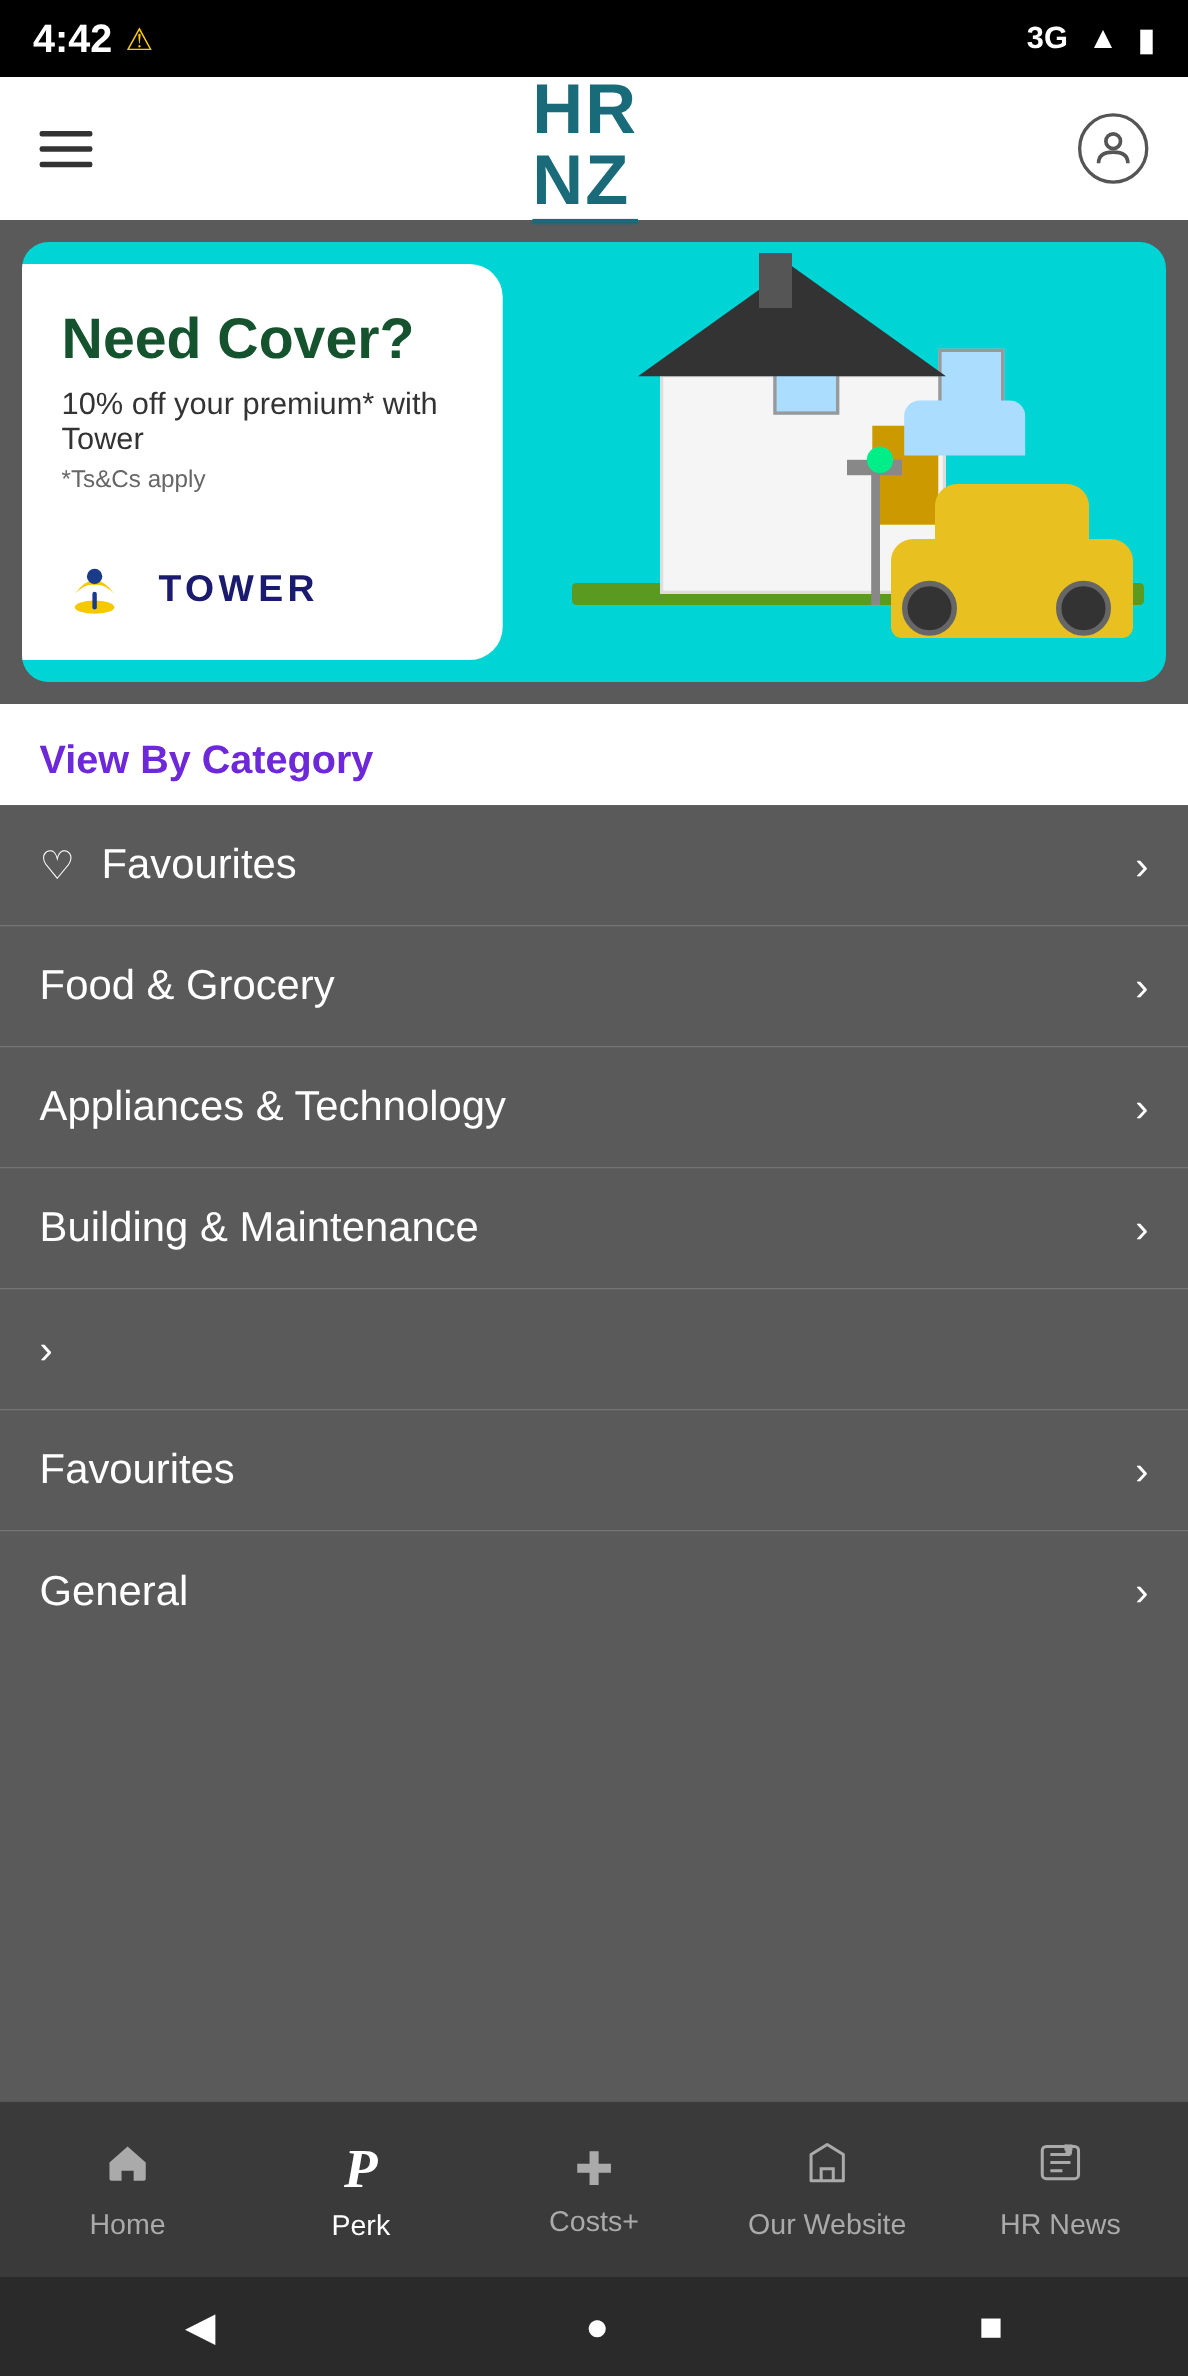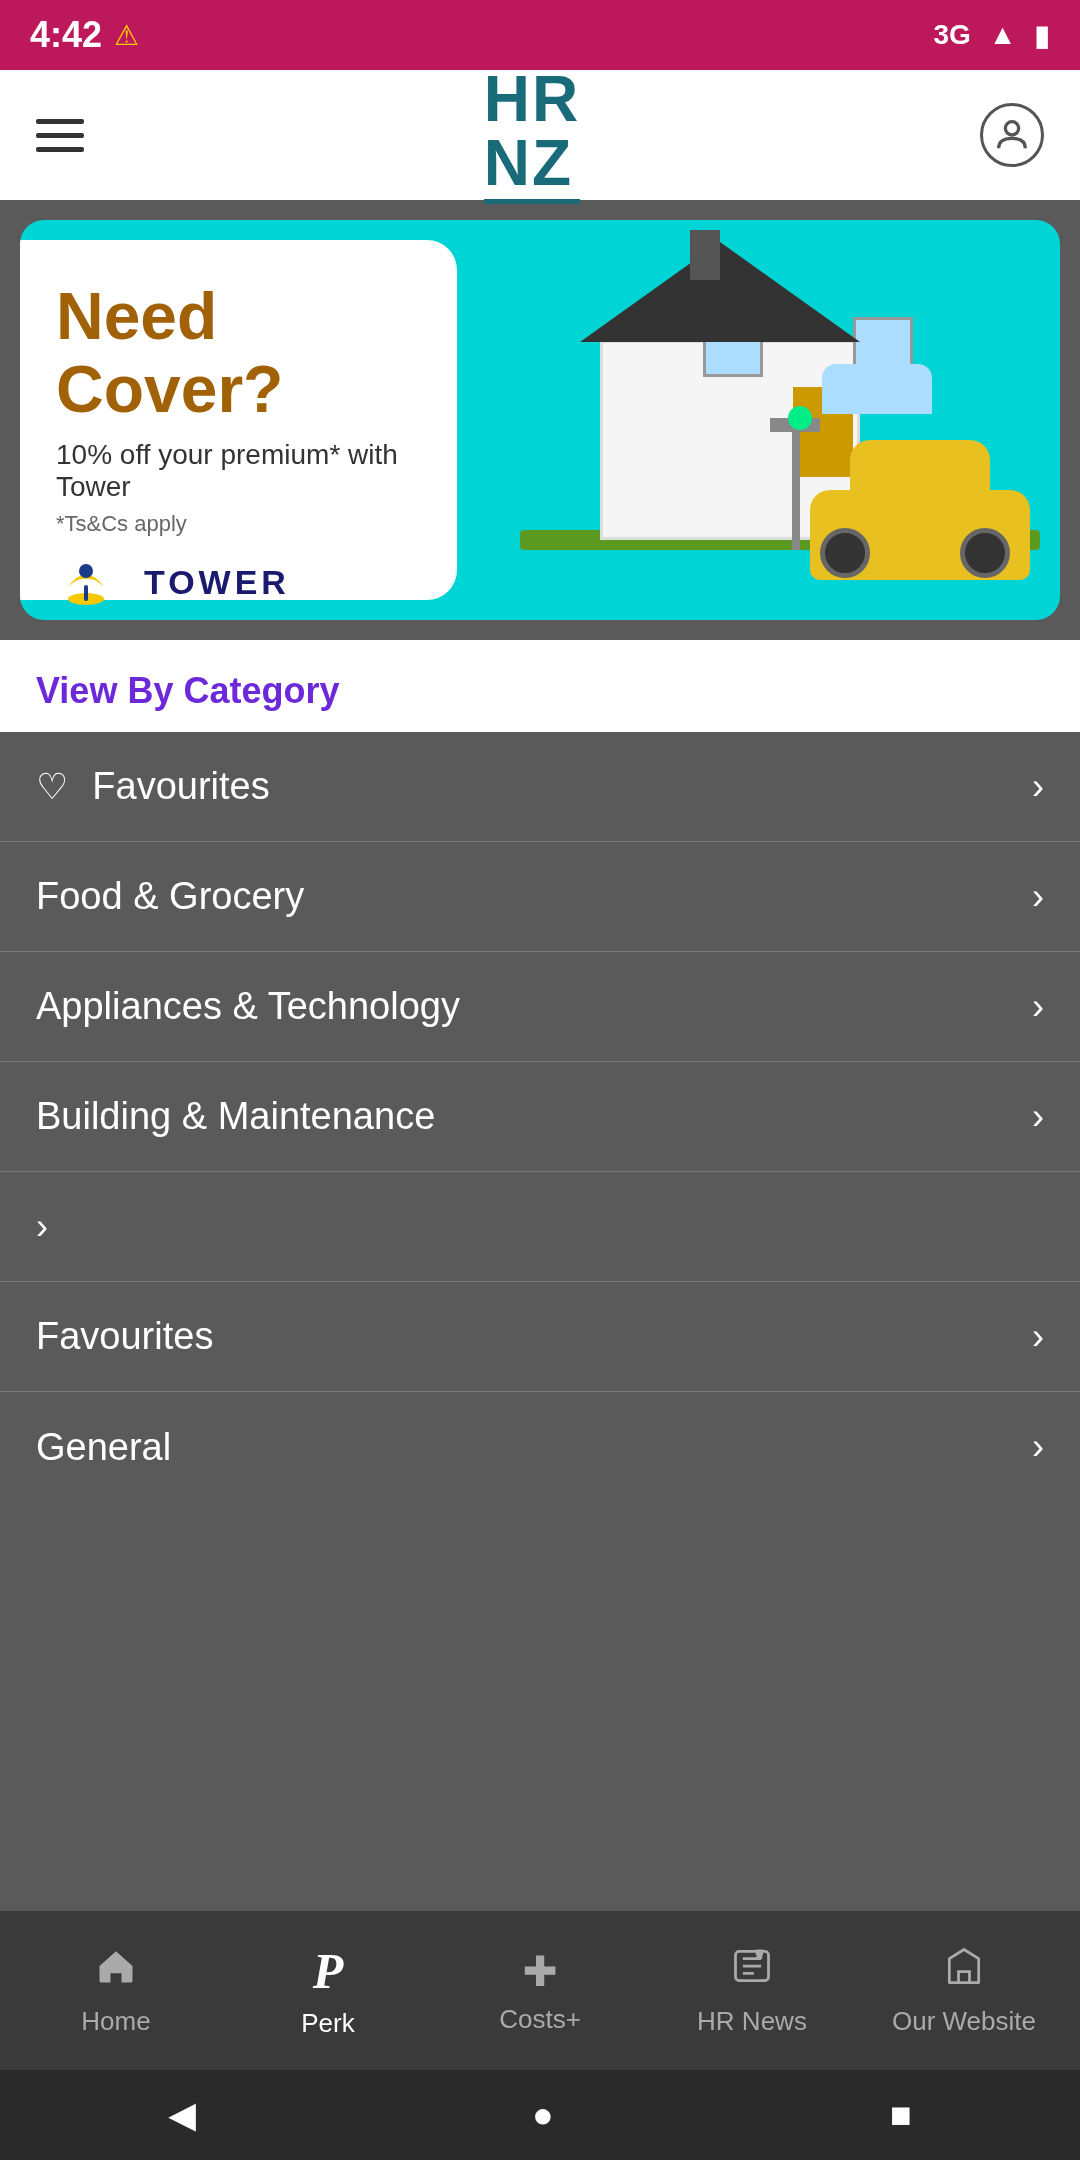--- a/index.html
+++ b/index.html
@@ -9,21 +9,21 @@
       width: 1080px;
       min-height: 2160px;
       font-family: 'Arial', sans-serif;
       background: #5a5a5a;
       display: flex;
       flex-direction: column;
     }
 
     
     .status-bar {
-      background: #be185d;
+      background: #000000;
       height: 70px;
       display: flex;
       align-items: center;
       justify-content: space-between;
       padding: 0 30px;
       color: white;
     }
     .status-left {
       display: flex;
       align-items: center;
@@ -116,23 +116,23 @@
       border-radius: 0 30px 30px 0;
       padding: 40px 36px;
       display: flex;
       flex-direction: column;
       justify-content: space-between;
       position: relative;
       z-index: 2;
       margin: 20px 0;
     }
     .banner-title {
-      font-size: 66px;
+      font-size: 52px;
       font-weight: 900;
-      color: #a16207;
+      color: #14532d;
       line-height: 1.1;
     }
     .banner-subtitle {
       font-size: 28px;
       color: #333;
       margin-top: 14px;
     }
     .banner-terms {
       font-size: 22px;
       color: #666;
@@ -556,40 +556,40 @@
     </span>
     <span class="nav-label">Home</span>
   </div>
   <div class="nav-item">
     <span class="nav-icon active perk-icon" style="font-style: italic; font-weight: 900; color: white; font-size: 50px; font-family: serif;">P</span>
     <span class="nav-label active">Perk</span>
   </div>
   <div class="nav-item">
     <span class="nav-icon" style="color:#aaa; font-size:42px;">✚</span>
     <span class="nav-label">Costs+</span>
+  </div>
+  <div class="nav-item">
+    <span class="nav-icon">
+      <svg width="44" height="44" viewBox="0 0 24 24" fill="none" stroke="#aaa" stroke-width="1.5">
+        <path d="M12 3L4 8v13h16V8L12 3z" stroke-linejoin="round"></path>
+        <path d="M9 21v-6h6v6"></path>
+      </svg>
+    </span>
+    <span class="nav-label">Our Website</span>
   </div>
   <div class="nav-item">
     <span class="nav-icon">
       <svg width="44" height="44" viewBox="0 0 24 24" fill="none" stroke="#aaa" stroke-width="1.5">
         <rect x="3" y="4" width="18" height="16" rx="2"></rect>
         <path d="M7 8h10M7 12h10M7 16h6"></path>
         <rect x="14" y="3" width="4" height="3" fill="#aaa" stroke="none"></rect>
         <text x="15" y="7" font-size="3" fill="#aaa">N</text>
       </svg>
     </span>
     <span class="nav-label">HR News</span>
   </div>
-  <div class="nav-item">
-    <span class="nav-icon">
-      <svg width="44" height="44" viewBox="0 0 24 24" fill="none" stroke="#aaa" stroke-width="1.5">
-        <path d="M12 3L4 8v13h16V8L12 3z" stroke-linejoin="round"></path>
-        <path d="M9 21v-6h6v6"></path>
-      </svg>
-    </span>
-    <span class="nav-label">Our Website</span>
-  </div>
 </div>
 
 <div class="android-nav">
   <span class="android-btn">◀</span>
   <span class="android-btn">●</span>
   <span class="android-btn">■</span>
 </div>
 
 </body></html>

